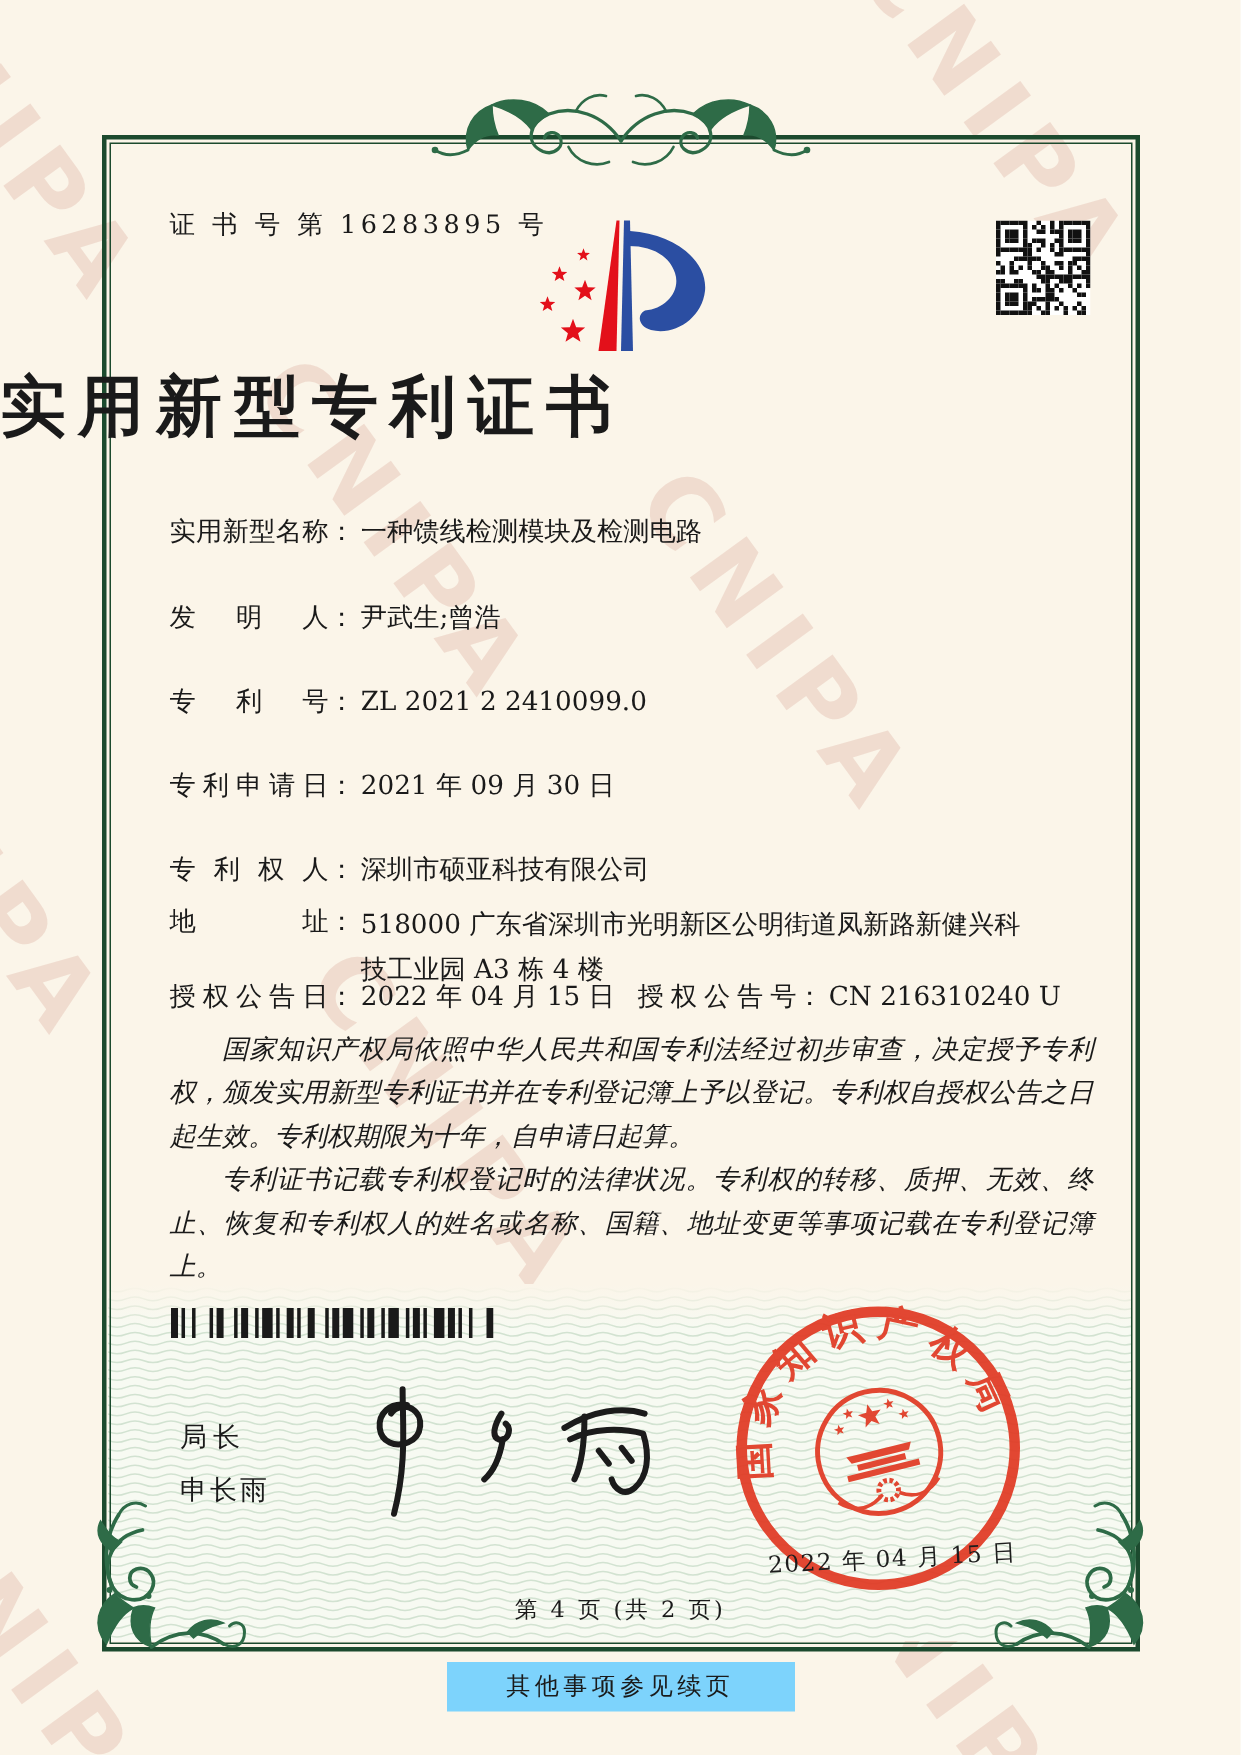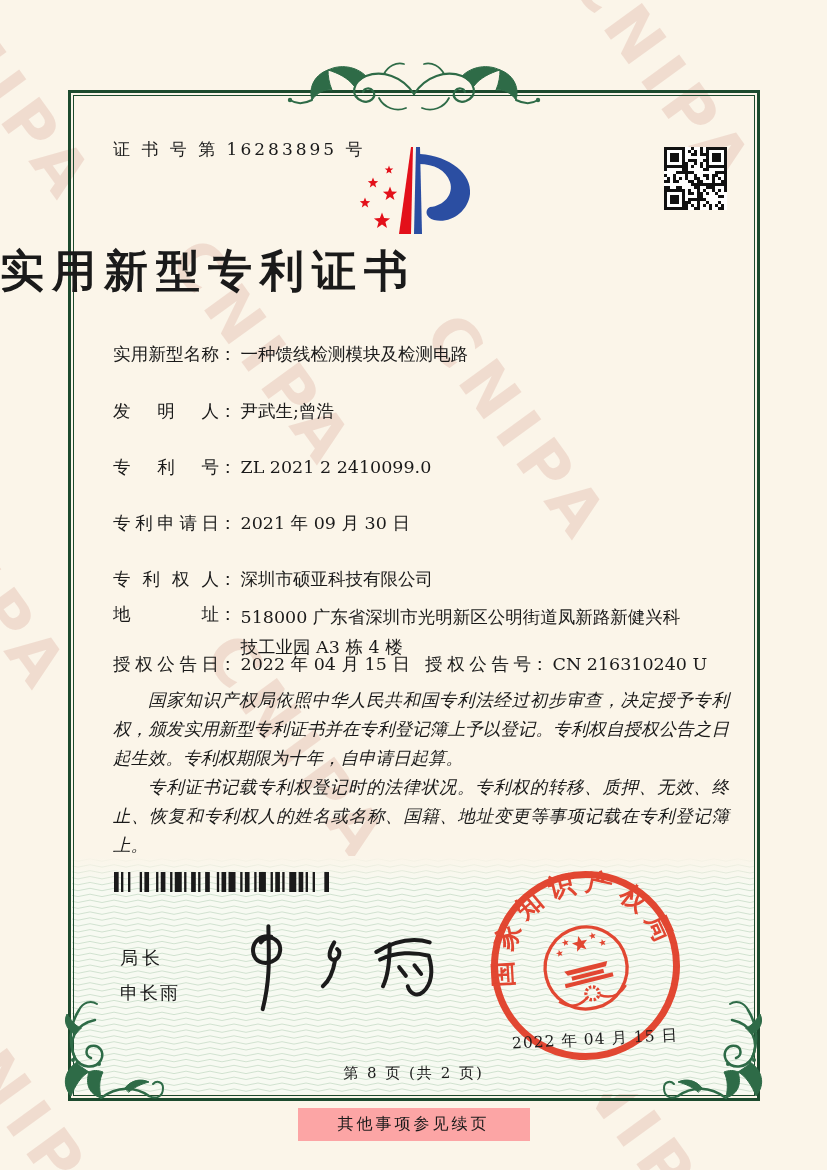--- a/index.html
+++ b/index.html
@@ -33,21 +33,21 @@
   .paras p{margin:0;text-indent:2em;}
   .barcode{position:absolute;left:114px;top:872px;width:215px;height:20px;z-index:2;}
   .dirlabel{position:absolute;left:120px;top:946px;font-size:18px;letter-spacing:4px;z-index:2;}
   .dirname{position:absolute;left:120px;top:981px;font-size:18px;letter-spacing:2px;z-index:2;}
   .sig{position:absolute;left:235px;top:922px;width:210px;height:98px;z-index:2;}
   .seal{position:absolute;left:488px;top:868px;width:195px;height:195px;z-index:3;opacity:.93;}
   .sealdate{position:absolute;left:512px;top:1029px;width:175px;font-size:15.5px;color:#1d1d1d;
             letter-spacing:1px;transform:rotate(-3deg);z-index:4;white-space:nowrap;}
   .pageinfo{position:absolute;left:0;right:0;top:1064px;text-align:center;font-size:15px;
             letter-spacing:2px;z-index:2;}
-  .footnote{position:absolute;left:50%;transform:translateX(-50%);top:1108px;background:#fca5a5;
+  .footnote{position:absolute;left:50%;transform:translateX(-50%);top:1108px;background:#7dd3fc;
             padding:6px 40px;font-size:16px;letter-spacing:3px;z-index:2;white-space:nowrap;}
 </style>
 </head>
 <body>
 
 <div class="page">
 
   <svg width="0" height="0" style="position:absolute">
     <defs>
       <g id="cornOrn" stroke="#2e6b47" fill="none" stroke-linecap="round">
@@ -488,17 +488,17 @@
         <path d="M-20,6 L20,6 L20,11 L-20,11 Z" stroke="none"></path>
         <path d="M-30,13 L30,13 L30,18 L-30,18 Z" stroke="none"></path>
         <circle cx="0" cy="32" r="8" fill="none" stroke-width="4" stroke-dasharray="3,2"></circle>
         <path d="M-8,36 C-20,44 -32,42 -42,32" fill="none" stroke-width="3"></path>
         <path d="M8,36 C20,44 32,42 42,32" fill="none" stroke-width="3"></path>
       </g>
     </g>
   </svg>
   <div class="sealdate">2022 年 04 月 15 日</div>
 
-  <div class="pageinfo">第 8 页 (共 2 页)</div>
+  <div class="pageinfo">第 4 页 (共 2 页)</div>
 
   <div class="footnote">其他事项参见续页</div>
 
 </div>
 
 </body></html>

